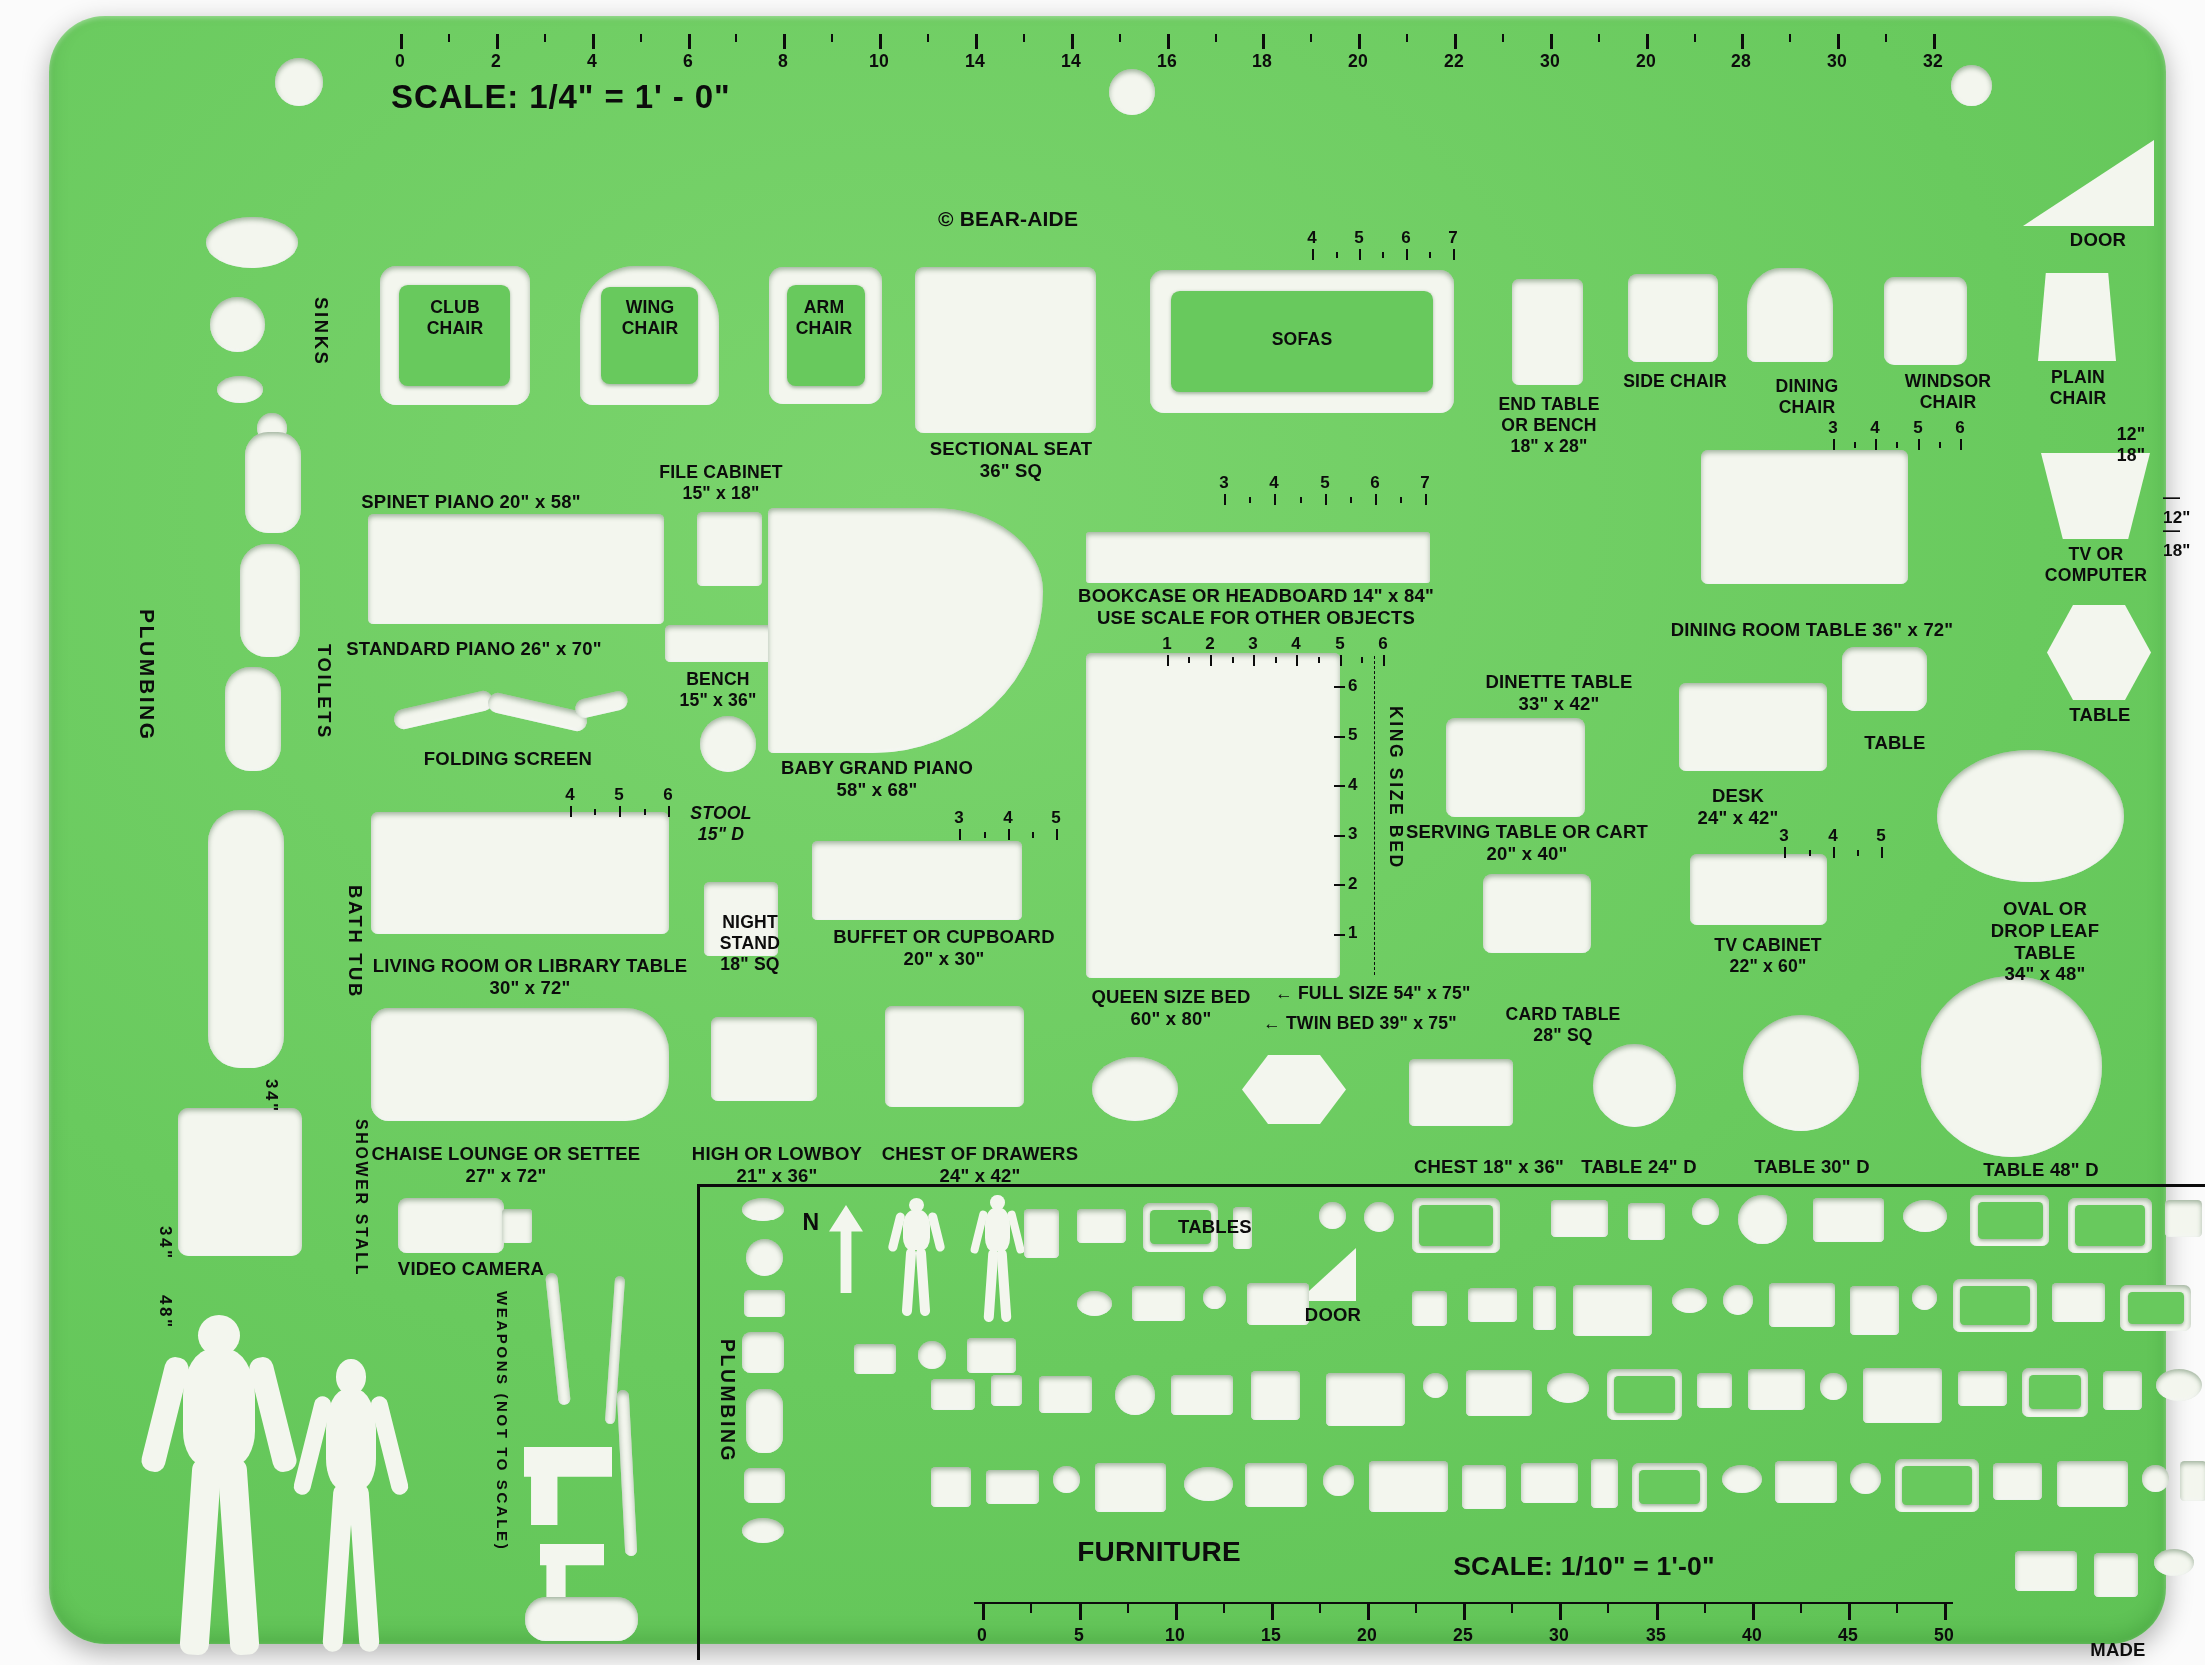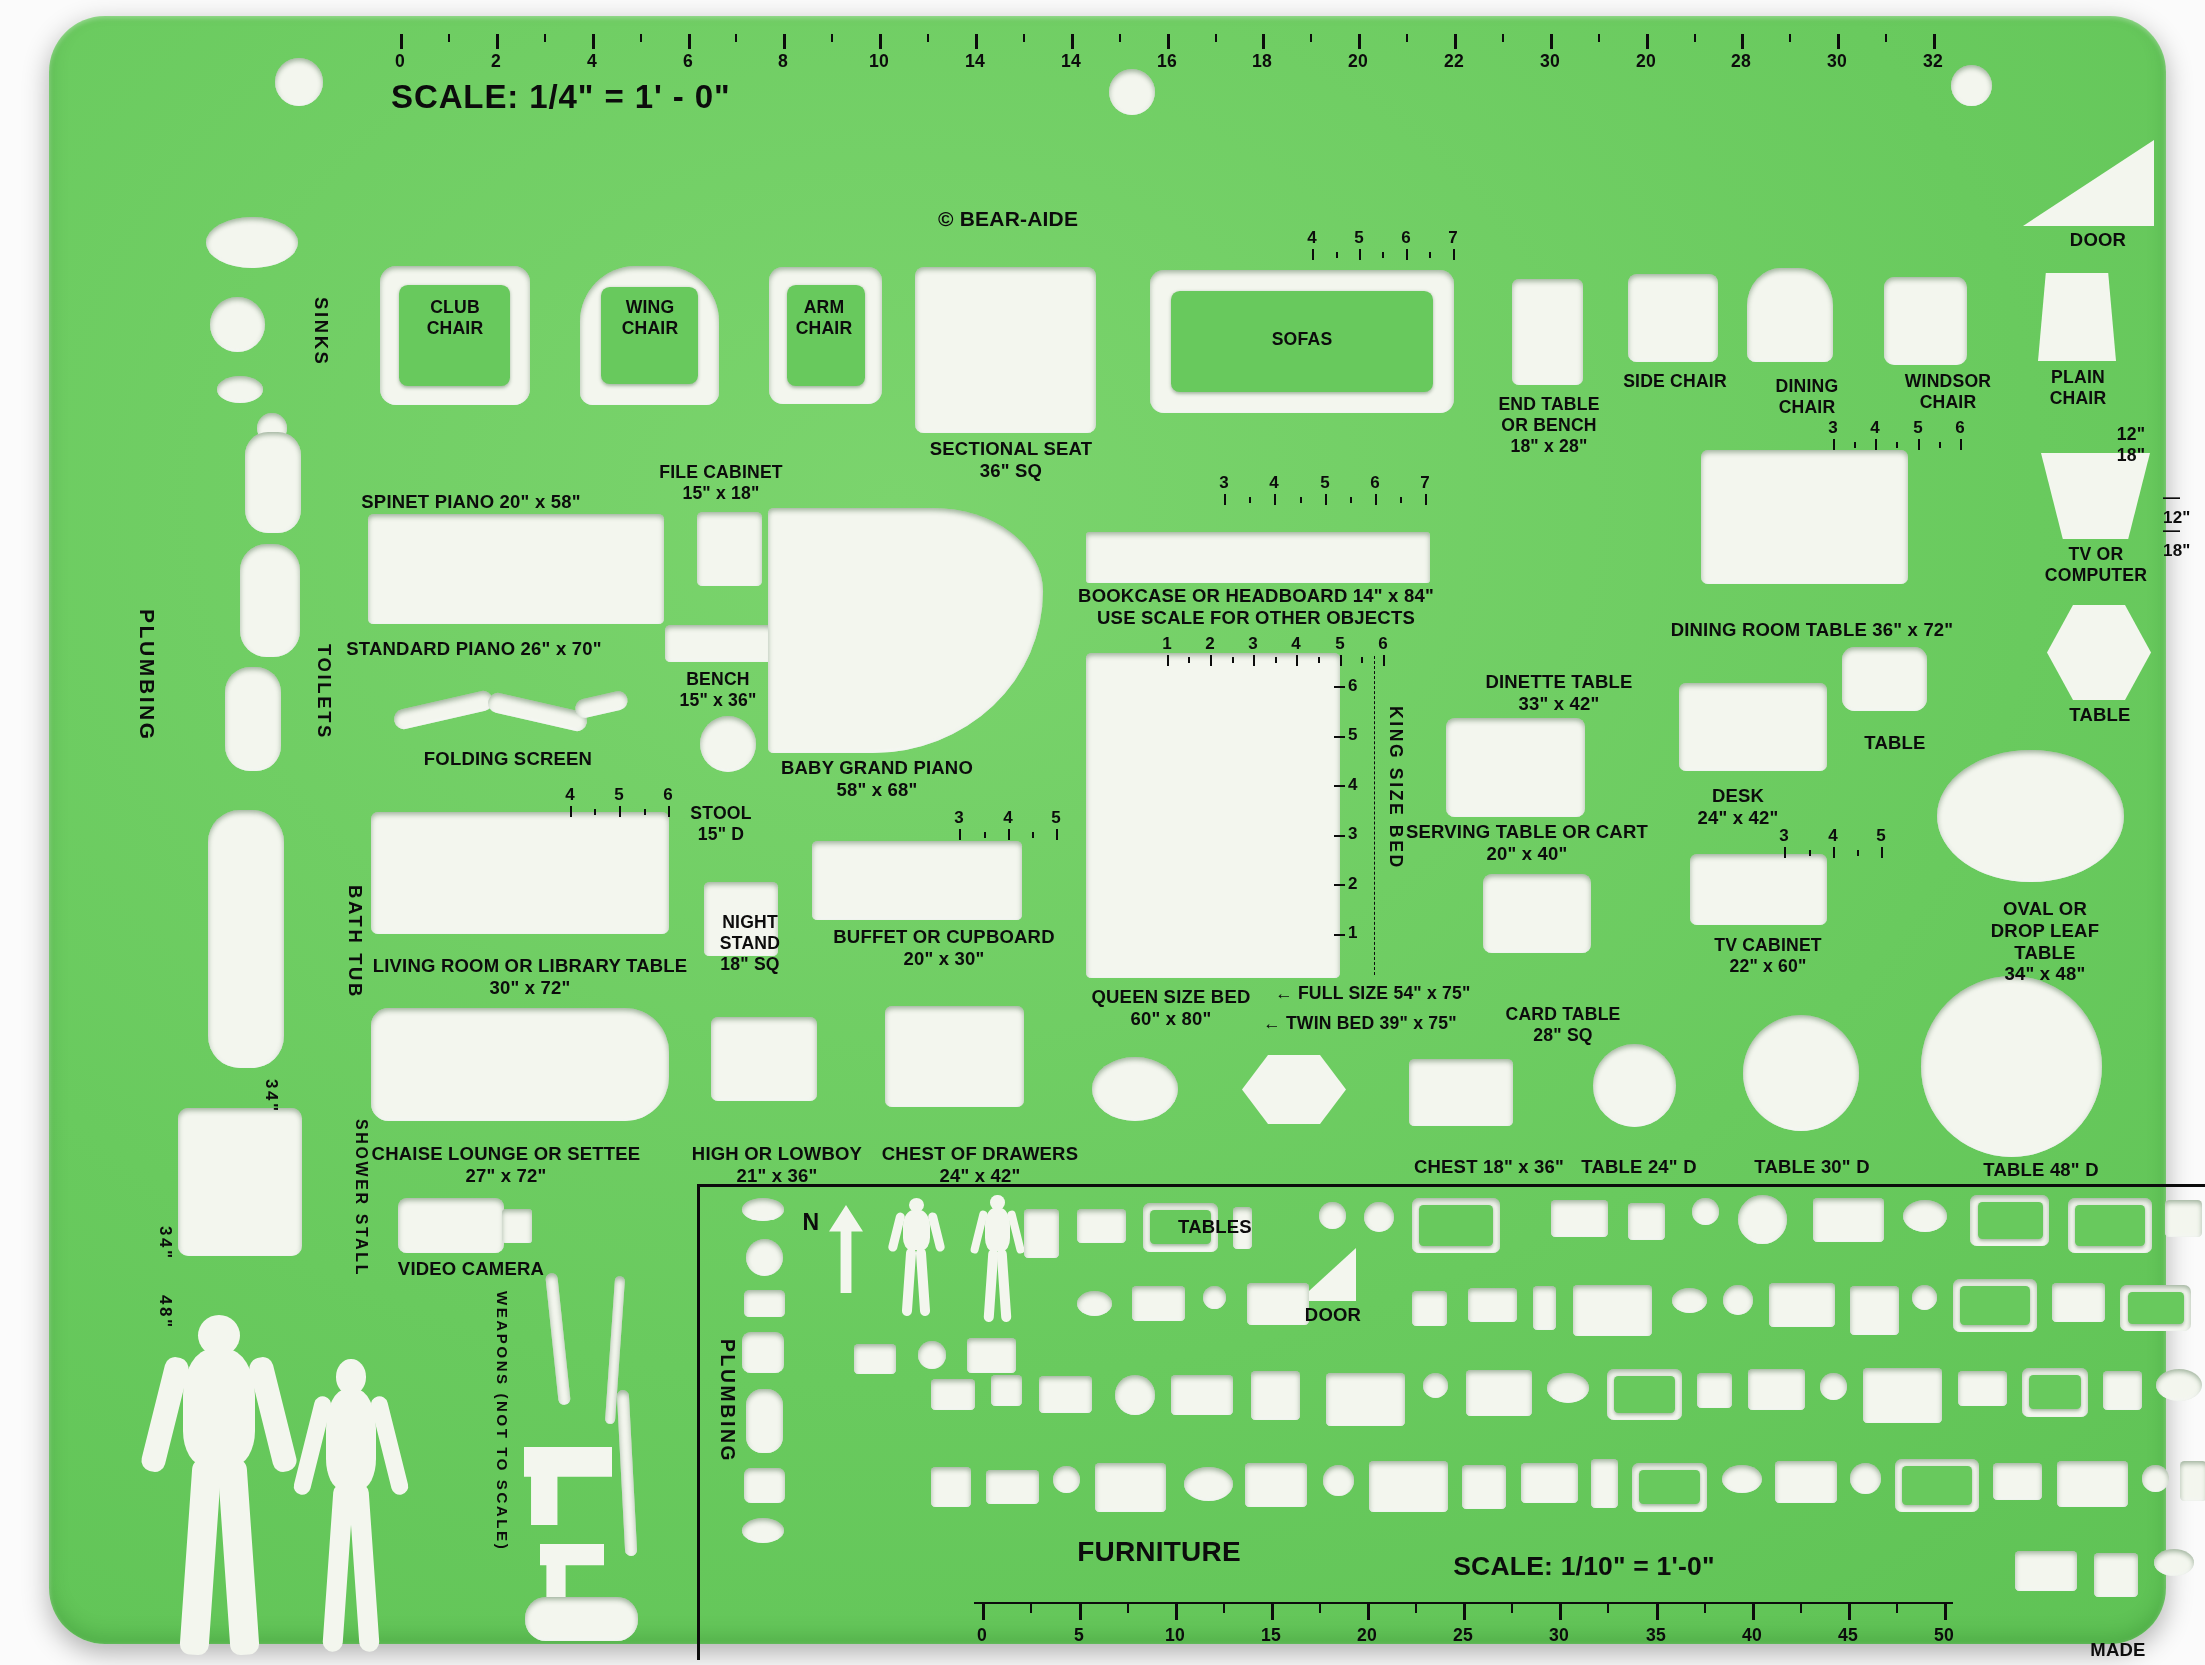--- a/index.html
+++ b/index.html
@@ -429,21 +429,21 @@
       <div class="lab left" style="left: 2114px; top: 505px; font-size: 17px;">— 18"</div>
       <div class="lab" style="left: 2047px; top: 528px; font-size: 17.6px; transform: translateX(-50%);">TV OR
 COMPUTER</div>
       <div class="lab" style="left: 1763px; top: 603px; font-size: 18.5px; transform: translateX(-50%);">DINING ROOM TABLE 36" x 72"</div>
       <div class="lab vert" style="left: 265px; top: 628px; font-size: 18.5px;">TOILETS</div>
       <div class="lab" style="left: 669px; top: 653px; font-size: 17.6px; transform: translateX(-50%);">BENCH
 15" x 36"</div>
       <div class="lab" style="left: 459px; top: 732px; font-size: 18.5px; transform: translateX(-50%);">FOLDING SCREEN</div>
       <div class="lab" style="left: 828px; top: 741px; font-size: 18.5px; transform: translateX(-50%);">BABY GRAND PIANO
 58" x 68"</div>
-      <div class="lab" style="left: 672px; top: 787px; font-size: 17.6px; transform: translateX(-50%);">STOOL
+      <div class="lab" style="left: 672px; top: 787px; font-size: 17.6px; transform: translateX(-50%); font-style: italic;">STOOL
 15" D</div>
       <div class="lab" style="left: 1510px; top: 655px; font-size: 18.5px; transform: translateX(-50%);">DINETTE TABLE
 33" x 42"</div>
       <div class="lab" style="left: 2051px; top: 688px; font-size: 18.5px; transform: translateX(-50%);">TABLE</div>
       <div class="lab" style="left: 1846px; top: 716px; font-size: 18.5px; transform: translateX(-50%);">TABLE</div>
       <div class="lab" style="left: 1689px; top: 769px; font-size: 18.5px; transform: translateX(-50%);">DESK
 24" x 42"</div>
       <div class="lab" style="left: 1478px; top: 805px; font-size: 18.5px; transform: translateX(-50%);">SERVING TABLE OR CART
 20" x 40"</div>
       <div class="lab vert" style="left: 1337px; top: 690px; font-size: 17.6px;">KING SIZE BED</div>

